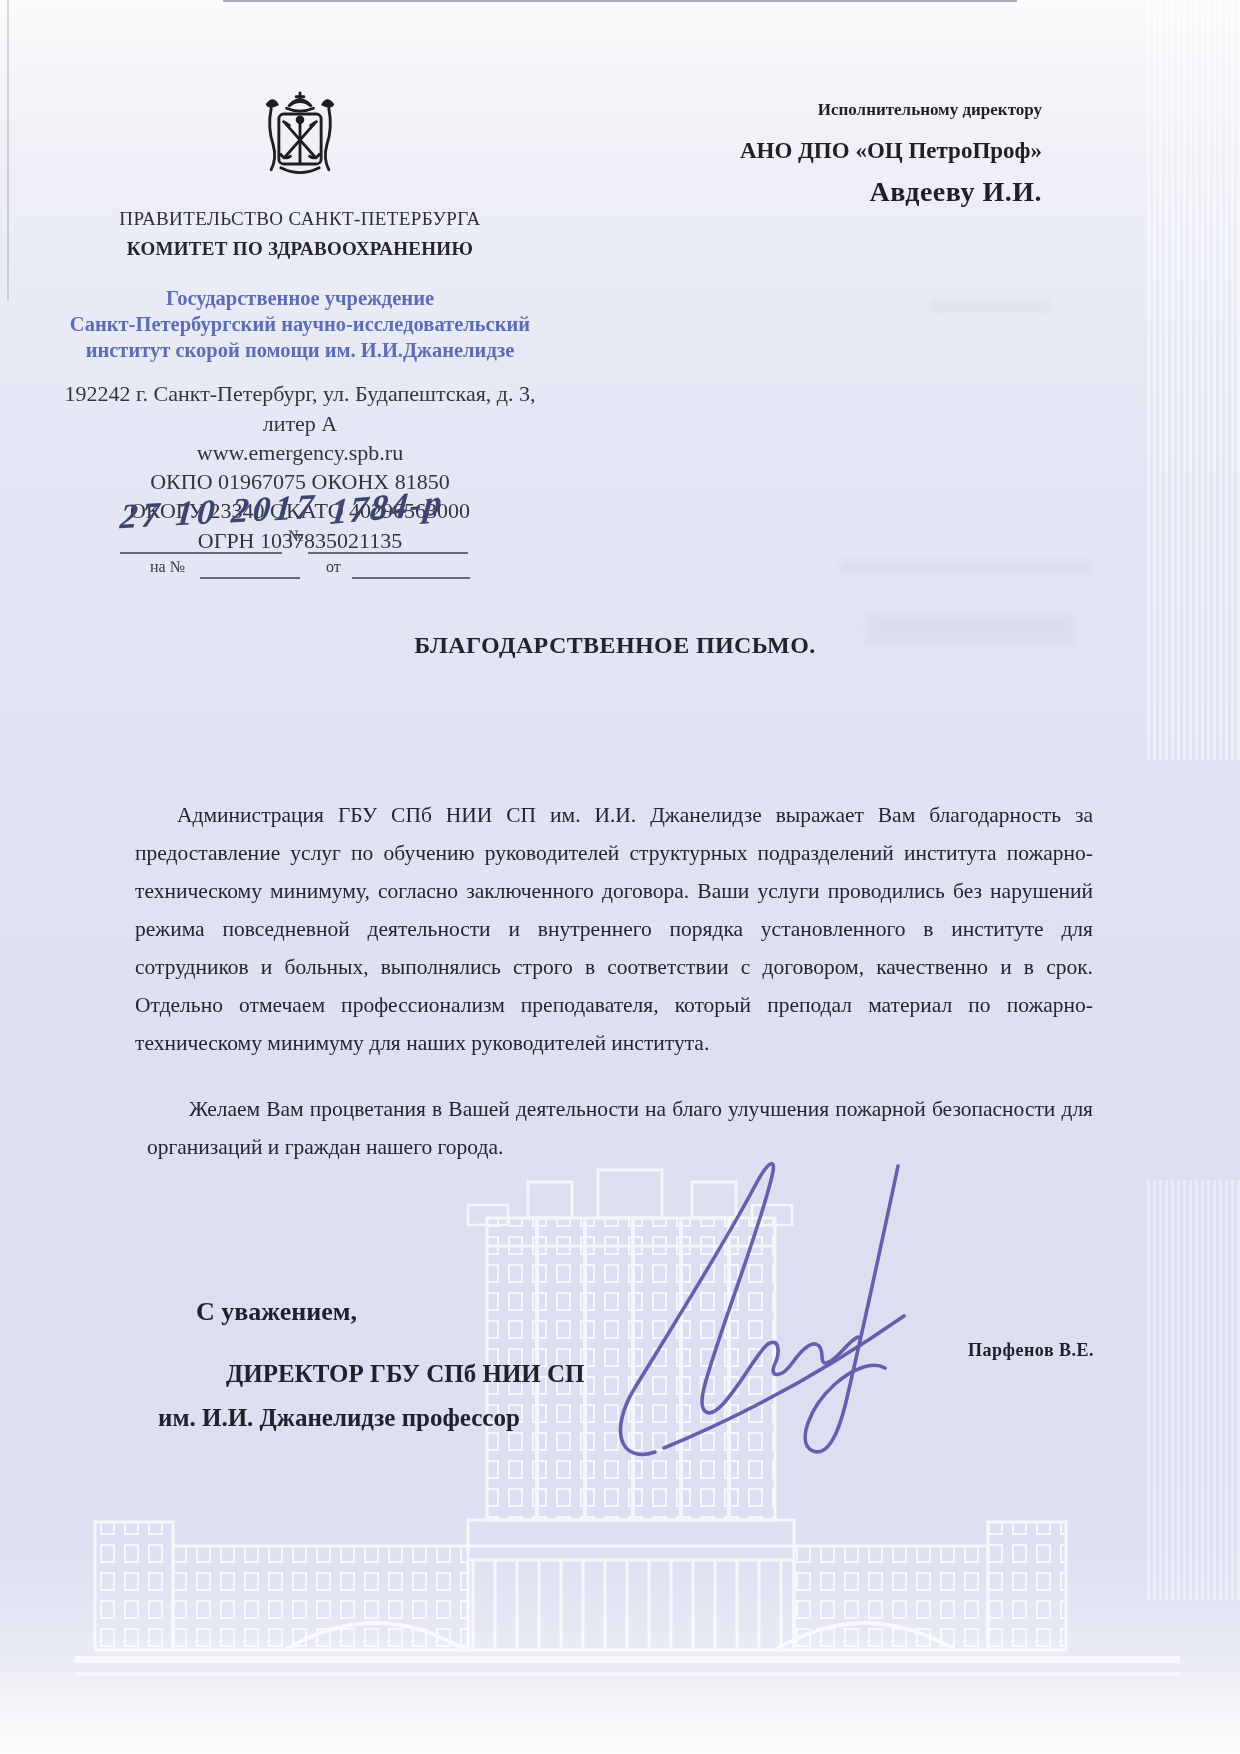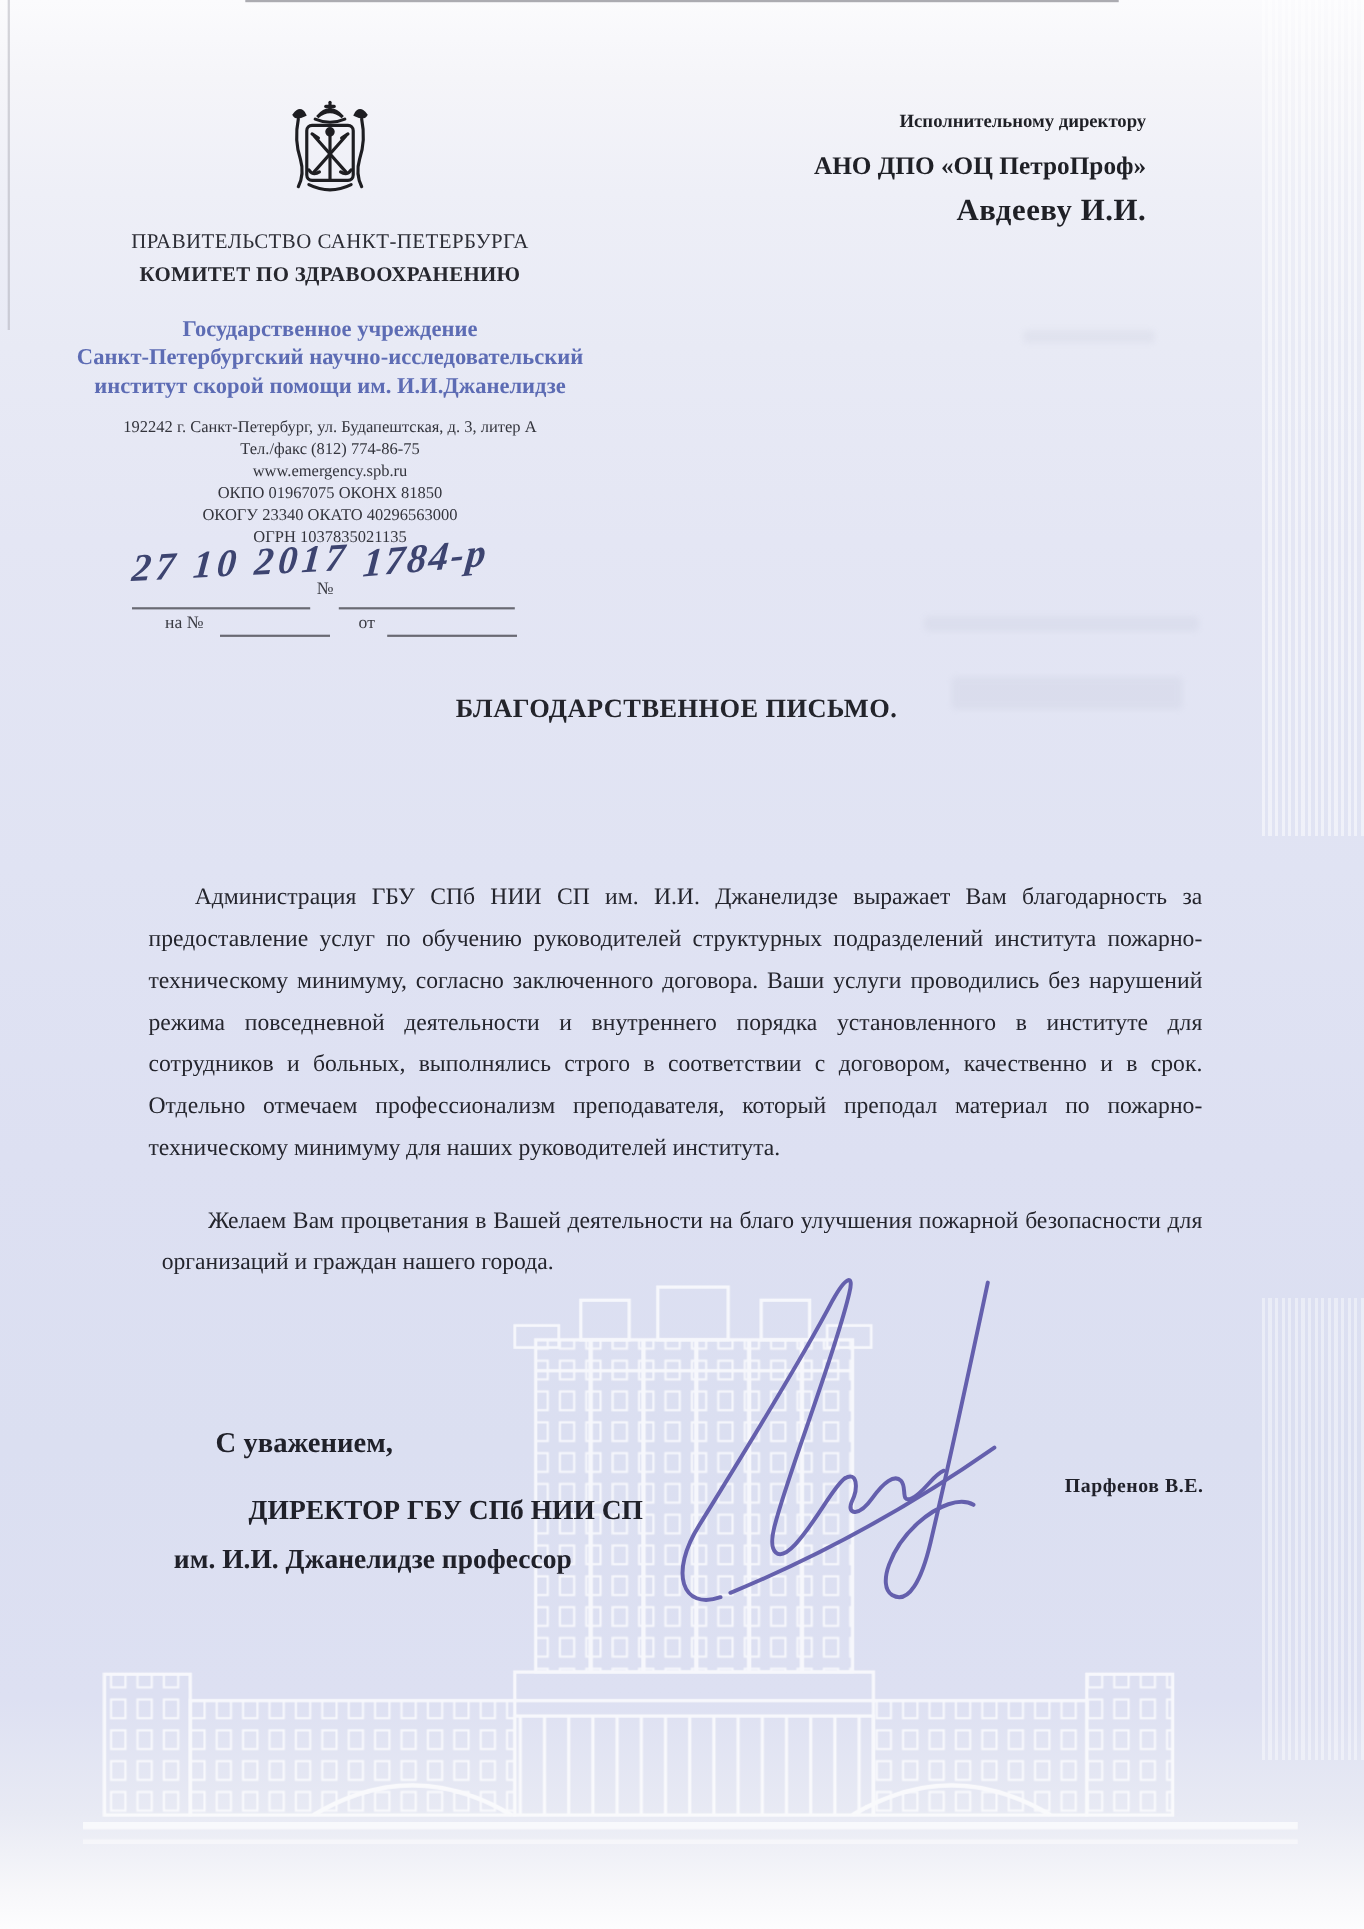--- a/index.html
+++ b/index.html
@@ -19,21 +19,21 @@
     background:repeating-linear-gradient(90deg,rgba(255,255,255,0) 0 3px,rgba(255,255,255,.9) 3px 6px);
   }
   .right-streak.low{top:1180px;height:420px;opacity:.45;}
   .ghost{position:absolute;background:#9aa0b6;opacity:.10;filter:blur(3px);border-radius:4px;}
 
   
   .lh{position:absolute;left:40px;top:84px;width:520px;text-align:center;}
   .lh .gov{font-size:19px;letter-spacing:.4px;margin-top:10px;color:#2c2d35;}
   .lh .com{font-size:19px;font-weight:bold;letter-spacing:.3px;margin-top:8px;color:#26272e;}
   .lh .inst{margin-top:26px;font-weight:bold;font-size:20.5px;line-height:1.26;color:#5d6cb4;}
-  .lh .addr{margin-top:16px;font-size:15px;line-height:1.33;color:#33343c;}
+  .lh .addr{margin-top:16px;font-size:22px;line-height:1.33;color:#33343c;}
 
   
   .hw{position:absolute;font-style:italic;font-weight:600;color:#3d4470;white-space:nowrap;}
   .hw-date{left:120px;top:492px;font-size:35px;letter-spacing:4px;transform:rotate(-3deg) skewX(-8deg);}
   .hw-num{left:330px;top:486px;font-size:36px;letter-spacing:2px;transform:rotate(-5deg) skewX(-10deg);}
   .fline{position:absolute;height:1.6px;background:#53545c;opacity:.85;}
   .flabel{position:absolute;font-size:16px;color:#3a3b43;}
 
   
   .rcp{position:absolute;right:198px;top:100px;text-align:right;color:#1f2026;}
@@ -140,21 +140,20 @@
     </svg>
     <div class="gov">ПРАВИТЕЛЬСТВО САНКТ-ПЕТЕРБУРГА</div>
     <div class="com">КОМИТЕТ ПО ЗДРАВООХРАНЕНИЮ</div>
     <div class="inst">
         <div>Государственное учреждение</div>
         <div>Санкт-Петербургский научно-исследовательский</div>
         <div>институт скорой помощи им. И.И.Джанелидзе</div>
       </div>
     <div class="addr">
         <div>192242 г. Санкт-Петербург, ул. Будапештская, д. 3, литер А</div>
-        <div>Тел./факс (812) 774-86-75</div>
         <div>www.emergency.spb.ru</div>
         <div>ОКПО 01967075 ОКОНХ 81850</div>
         <div>ОКОГУ 23340 ОКАТО 40296563000</div>
         <div>ОГРН 1037835021135</div>
       </div>
   </div>
 
   <div class="hw hw-date">27 10 2017</div>
   <div class="hw hw-num">1784-р</div>
   <div class="flabel" style="left:288px;top:527px;">№</div>

